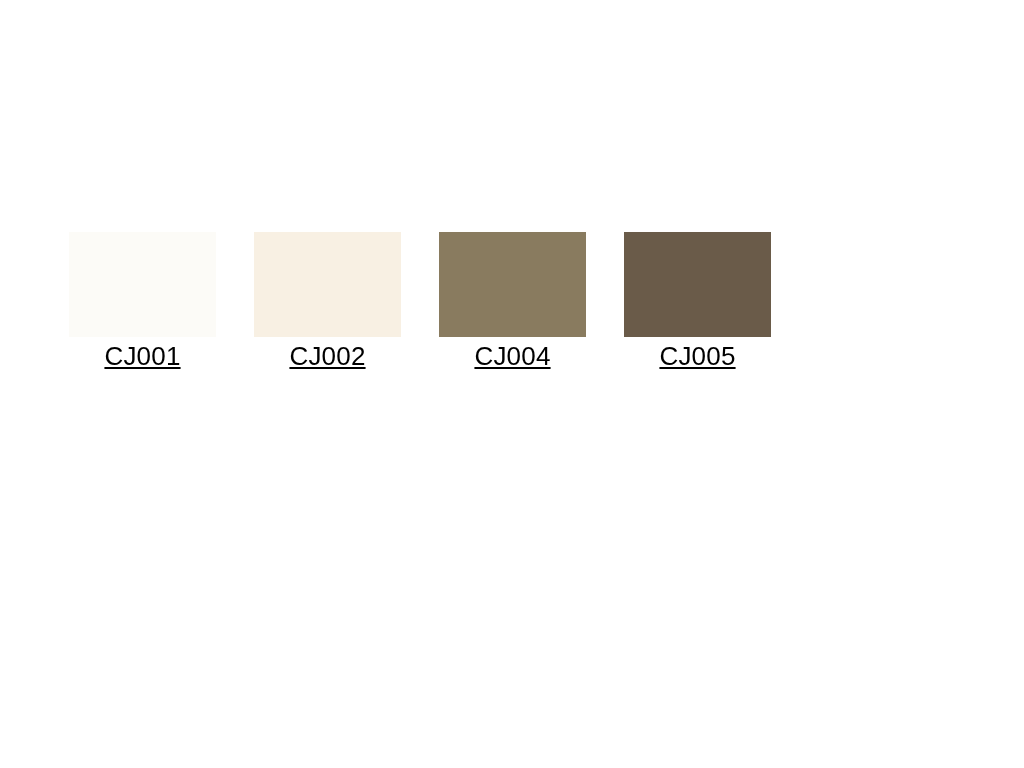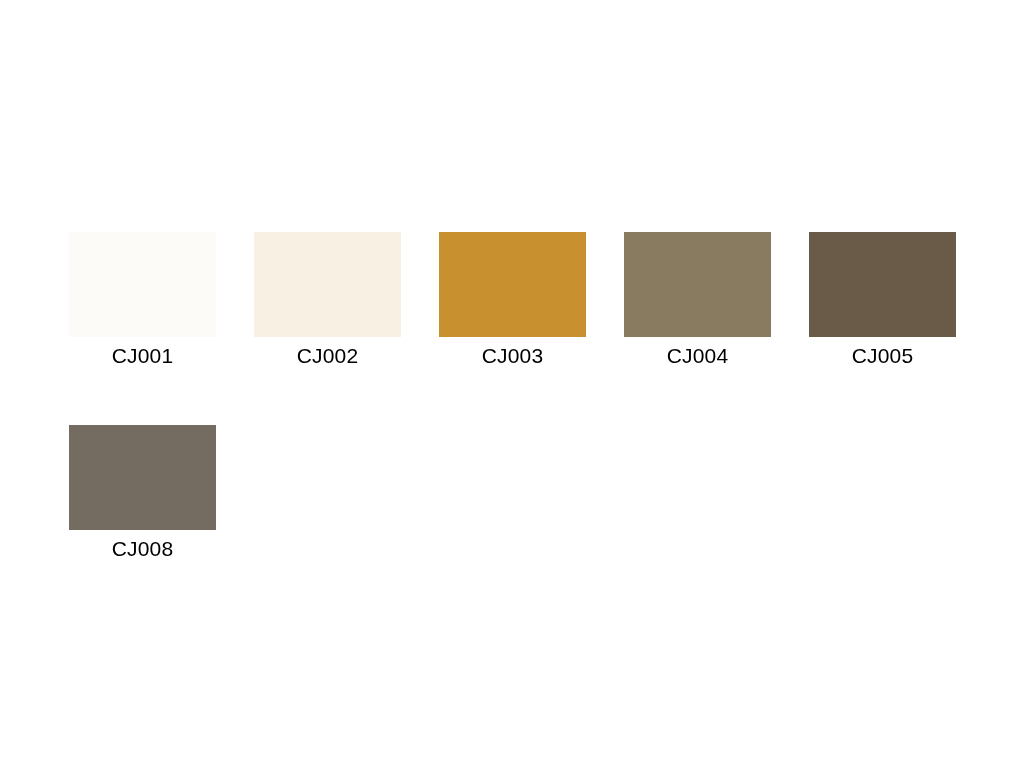--- a/index.html
+++ b/index.html
@@ -42,62 +42,55 @@
 
   .swatch-chip {
     width: 147px;
     height: 105px;
     display: block;
   }
 
   .swatch-label {
     margin-top: 7px;
     font-family: "Liberation Sans", sans-serif;
-    font-size: 21px;
+    font-size: 26px;
     line-height: 24px;
     color: #000000;
     text-align: center;
     letter-spacing: 0.2px;
     white-space: nowrap;
+    text-decoration: underline;
   }
 </style>
 </head>
 <body style="background-color: rgb(255, 255, 255);">
 
 <div id="palette-board" style="background-color: rgb(255, 255, 255);">
   <div id="swatch-grid">
 
     <div class="swatch-cell">
       <span class="swatch-chip" style="background-color: rgb(252, 251, 247);"></span>
       <span class="swatch-label">CJ001</span>
     </div>
 
     <div class="swatch-cell">
       <span class="swatch-chip" style="background-color: rgb(248, 240, 227);"></span>
       <span class="swatch-label">CJ002</span>
     </div>
 
-    <div class="swatch-cell">
-      <span class="swatch-chip" style="background-color: rgb(200, 144, 47);"></span>
-      <span class="swatch-label">CJ003</span>
-    </div>
 
     <div class="swatch-cell">
       <span class="swatch-chip" style="background-color: rgb(137, 123, 95);"></span>
       <span class="swatch-label">CJ004</span>
     </div>
 
     <div class="swatch-cell">
       <span class="swatch-chip" style="background-color: rgb(106, 91, 73);"></span>
       <span class="swatch-label">CJ005</span>
     </div>
 
 
 
-    <div class="swatch-cell">
-      <span class="swatch-chip" style="background-color: rgb(116, 107, 97);"></span>
-      <span class="swatch-label">CJ008</span>
-    </div>
 
 
 
   </div>
 </div>
 
 </body></html>

